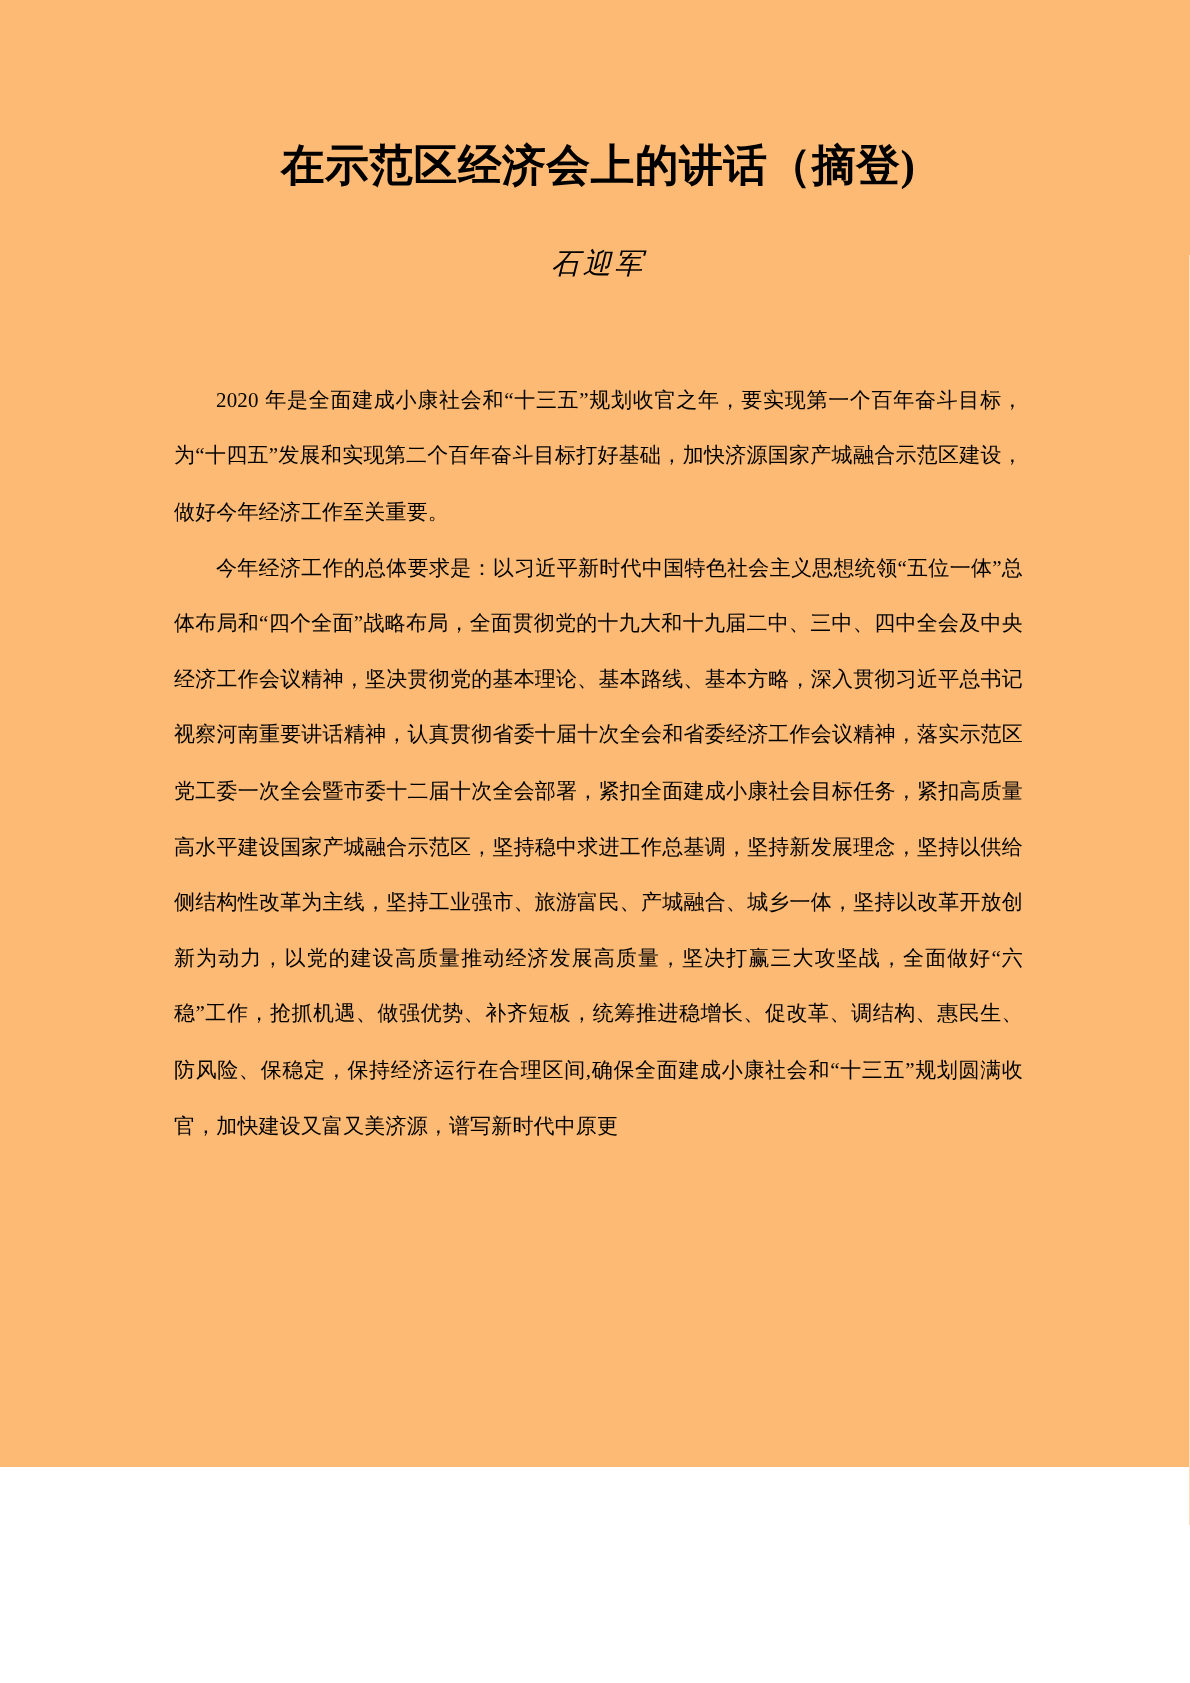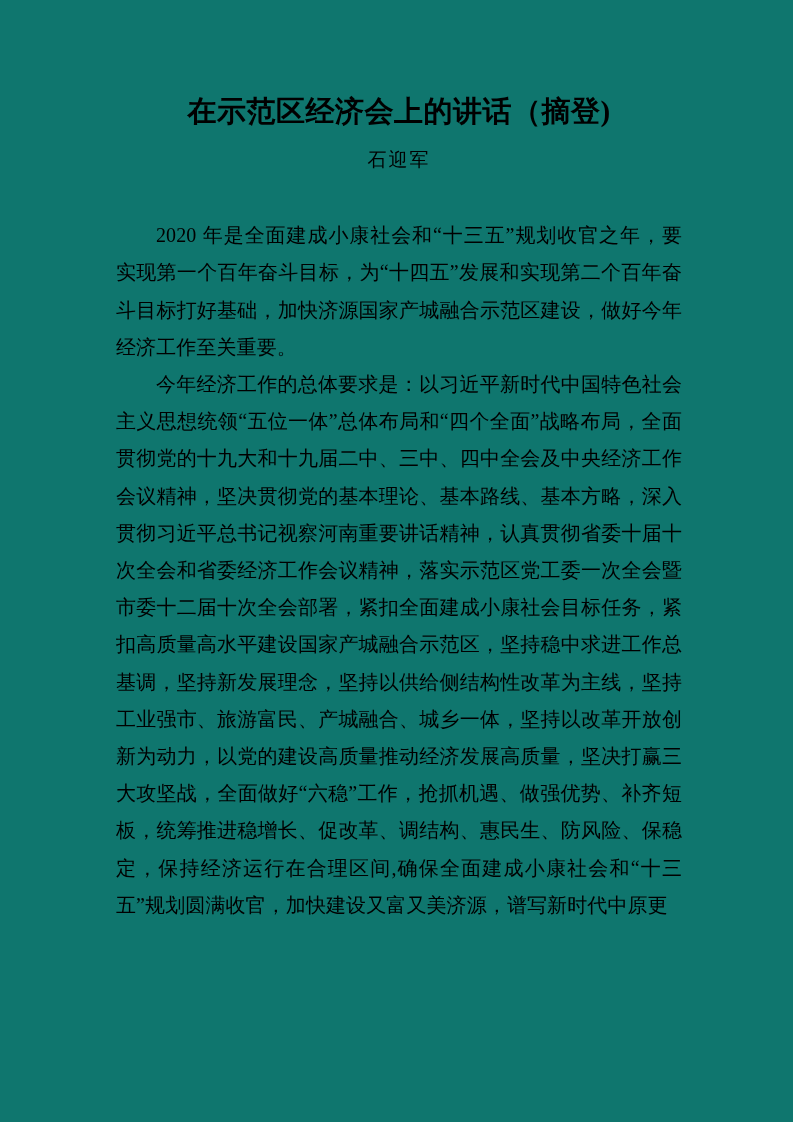--- a/index.html
+++ b/index.html
@@ -8,62 +8,63 @@
     background: #ffffff;
   }
   body {
     font-family: "Liberation Serif", "DejaVu Serif", serif;
     color: #000000;
     -webkit-font-smoothing: antialiased;
   }
   .page {
     position: relative;
     width: 793px;
-    height: 1122px;
-    background: #0f766e;
+    height: 978px;
+    background: #fdba74;
     overflow: hidden;
     box-sizing: border-box;
   }
   .content {
     position: absolute;
     left: 116px;
     top: 0;
     width: 566px;
   }
   .doc-title {
     margin: 0;
     padding-top: 92px;
     text-align: center;
     font-size: 29px;
     font-weight: bold;
     letter-spacing: 0.5px;
     line-height: 1.35;
     white-space: nowrap;
   }
   .doc-author {
-    margin: 0;
+    margin: 16px;
     padding-top: 16px;
     text-align: center;
     font-size: 19px;
+    font-style: italic;
     font-family: "Liberation Serif", "DejaVu Serif", serif;
     letter-spacing: 2px;
   }
   .doc-date {
     margin: 0;
     padding-top: 20px;
     text-align: center;
     font-size: 19px;
     letter-spacing: 1.5px;
   }
   .body-text {
     padding-top: 44px;
   }
   .para {
     margin: 0;
-    font-size: 20px;
+    font-size: 14px;
     line-height: 37.2px;
     text-align: justify;
     text-align-last: left;
     text-indent: 2em;
     letter-spacing: 0.1px;
     word-spacing: 0.5px;
   }
 </style>
 </head>
 <body>

